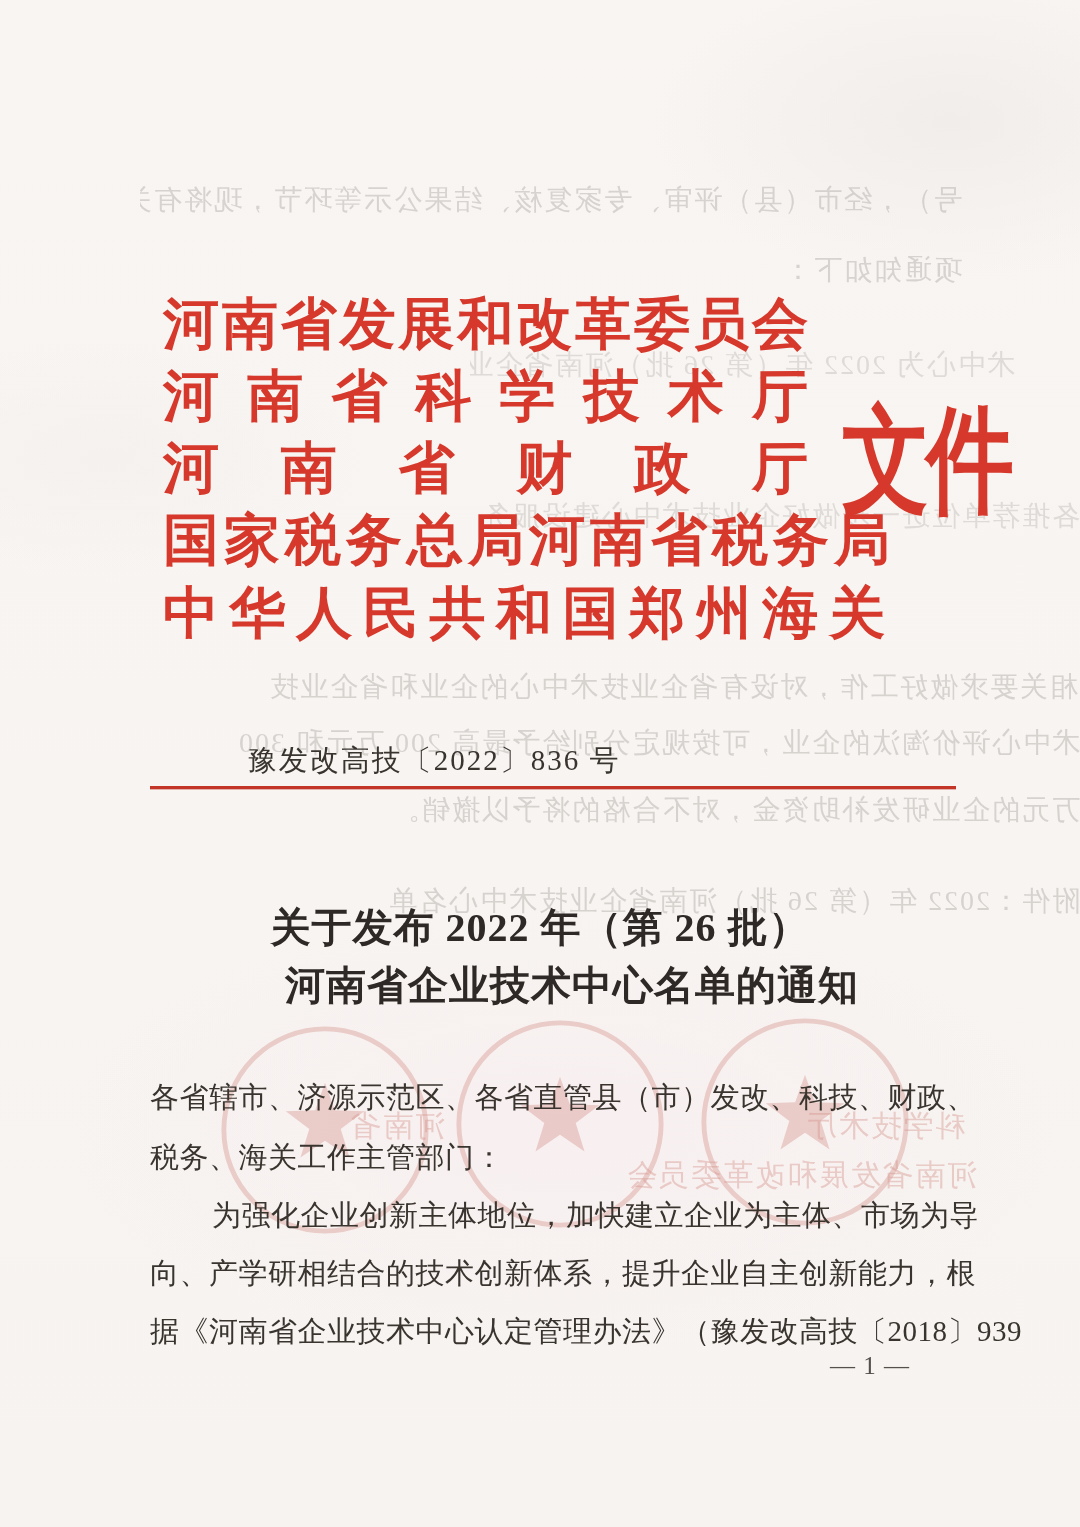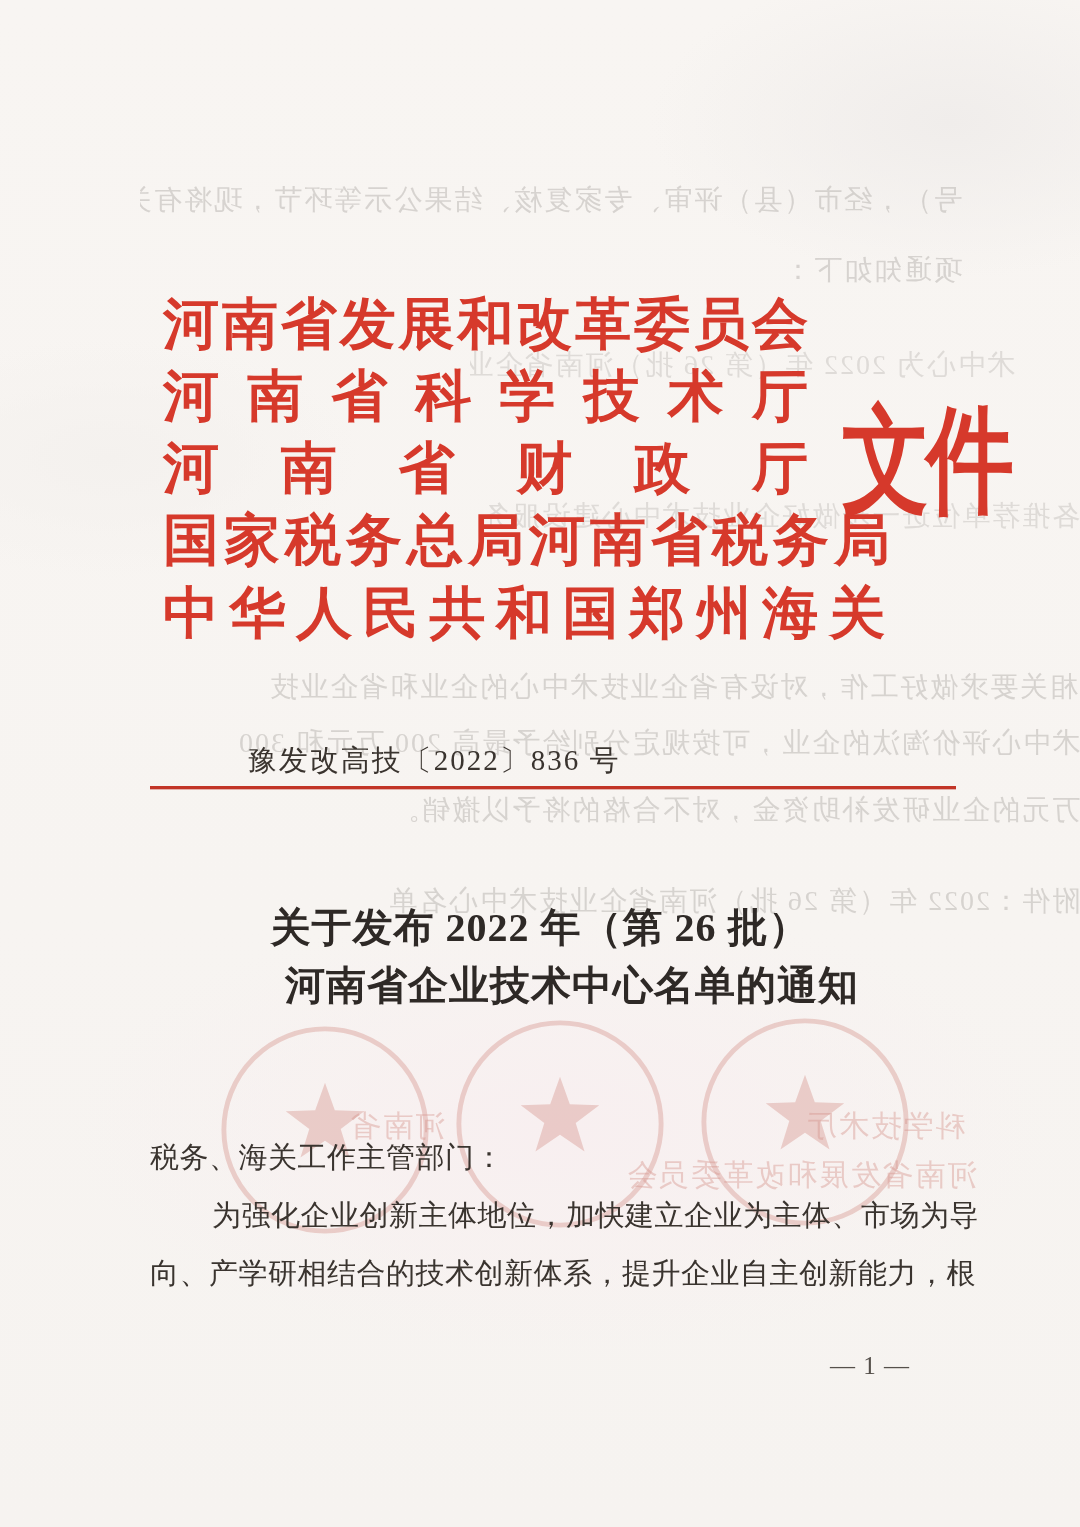--- a/index.html
+++ b/index.html
@@ -170,19 +170,21 @@
       <span>关</span>
     </div>
   <div class="doc-type">文件</div>
 
   <div class="doc-number">豫发改高技〔2022〕836 号</div>
   <div class="red-rule"></div>
 
   <div class="title-line tl-1">关于发布 2022 年（第 26 批）</div>
   <div class="title-line tl-2">河南省企业技术中心名单的通知</div>
 
+  <div class="body-line b-0">各省辖市、济源示范区、各省直管县（市）发改、科技、财政、</div>
   <div class="body-line b-1">税务、海关工作主管部门：</div>
   <div class="body-line b-2">为强化企业创新主体地位，加快建立企业为主体、市场为导</div>
   <div class="body-line b-3">向、产学研相结合的技术创新体系，提升企业自主创新能力，根</div>
+  <div class="body-line b-4">据《河南省企业技术中心认定管理办法》（豫发改高技〔2018〕939</div>
 
   <div class="page-number">— 1 —</div>
 
 </div>
 
 </body></html>

